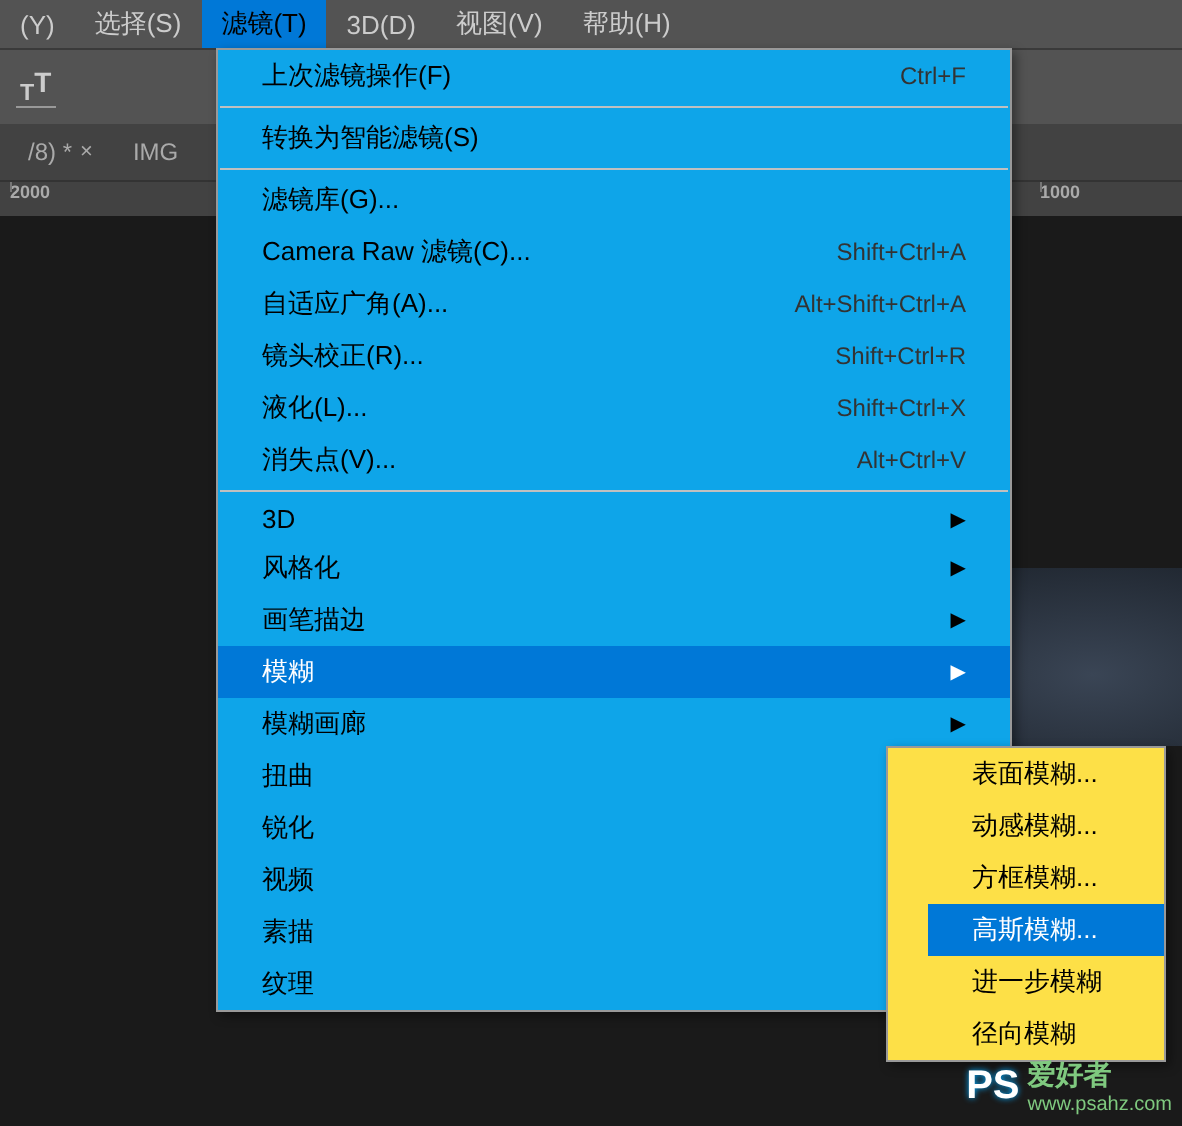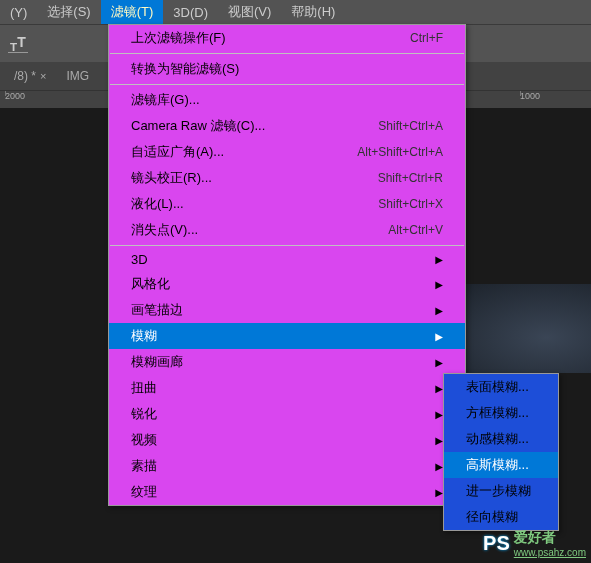--- a/index.html
+++ b/index.html
@@ -1,49 +1,49 @@
 <!DOCTYPE html>
 <html><head>
   <meta charset="utf-8">
   <style>
     * { margin: 0; padding: 0; box-sizing: border-box; font-family: "Microsoft YaHei", sans-serif; }
     body { background: #2a2a2a; width: 591px; height: 563px; overflow: hidden; position: relative; color: #ccc; }
     
     .menubar { background: #535353; height: 24px; display: flex; align-items: center; padding-left: 0px; font-size: 13px; }
     .menubar-item { padding: 3px 10px; cursor: pointer; }
-    .menubar-item.active { background: #0078d7; color: #fef9c3; }
+    .menubar-item.active { background: #0078d7; color: #000000; }
     
     .toolbar { background: #535353; height: 38px; border-top: 1px solid #3a3a3a; display: flex; align-items: center; padding-left: 8px; }
     .tool-label { font-size: 14px; color: #ccc; border-bottom: 1px solid #999; padding: 0 2px; font-weight: bold; }
     
     .tabs { background: #424242; height: 28px; display: flex; align-items: center; padding-left: 4px; font-size: 12px; color: #aaa; }
     .tab { padding: 5px 10px; display: flex; align-items: center; gap: 4px; }
     .tab-close { font-size: 11px; }
     
     .ruler { background: #424242; height: 18px; display: flex; position: relative; font-size: 9px; color: #aaa; border-top: 1px solid #333; overflow: hidden; }
-    .ruler-mark { position: absolute; top: 0; }
+    .ruler-mark { position: absolute; top: 0; font-weight: bold; }
     .ruler-mark::before { content: ''; position: absolute; top: 0; left: 0; width: 1px; height: 5px; background: #777; }
     
     .canvas { background: #1a1a1a; position: absolute; top: 108px; left: 0; right: 0; bottom: 0; }
     
-    .dropdown { position: absolute; top: 24px; left: 108px; width: 358px; background: #d946ef; border: 1px solid #999; box-shadow: 2px 2px 5px rgba(0,0,0,0.4); color: #000; font-size: 13px; }
+    .dropdown { position: absolute; top: 24px; left: 108px; width: 398px; background: #0ea5e9; border: 1px solid #999; box-shadow: 2px 2px 5px rgba(0,0,0,0.4); color: #000; font-size: 13px; }
     .menu-item { display: flex; justify-content: space-between; align-items: center; padding: 4px 22px 4px 22px; cursor: pointer; position: relative; }
     .menu-item.highlighted { background: #0078d7; color: #fff; justify-content: space-between; }
     .menu-sep { border-top: 1px solid #c0c0c0; margin: 2px 1px; }
     .menu-arrow { font-size: 10px; }
     .shortcut { color: #333; font-size: 12px; }
     
-    .submenu { position: absolute; top: 373px; left: 443px; width: 116px; background: #1d4ed8; border: 1px solid #999; box-shadow: 2px 2px 5px rgba(0,0,0,0.4); color: #000; font-size: 13px; }
+    .submenu { position: absolute; top: 373px; left: 443px; width: 140px; background: #fde047; border: 1px solid #999; box-shadow: 2px 2px 5px rgba(0,0,0,0.4); color: #000; font-size: 13px; padding-left: 20px; }
     
     .image-peek { position: absolute; top: 284px; left: 443px; width: 148px; height: 89px; background: radial-gradient(ellipse at 70% 60%, #3a4555, #1a2028); }
     
     .watermark { position: absolute; bottom: 5px; right: 5px; display: flex; align-items: center; gap: 4px; }
     .wm-logo { font-size: 20px; font-weight: bold; color: #fff; text-shadow: 0 0 3px #0af; }
     .wm-text { font-size: 14px; color: #7fc97f; font-weight: bold; }
-    .wm-sub { font-size: 10px; color: #7fc97f; display:block;text-decoration:underline; }
+    .wm-sub { font-size: 10px; color: #7fc97f; display:block; }
   </style>
 </head>
 <body>
 
 <div class="menubar">
   <div class="menubar-item">(Y)</div>
   <div class="menubar-item">选择(S)</div>
   <div class="menubar-item active">滤镜(T)</div>
   <div class="menubar-item">3D(D)</div>
   <div class="menubar-item">视图(V)</div>
@@ -148,24 +148,24 @@
     <span>纹理</span>
     <span class="menu-arrow">▶</span>
   </div>
 </div>
 
 <div class="submenu">
   <div class="menu-item">
     <span>表面模糊...</span>
   </div>
   <div class="menu-item">
-    <span>方框模糊...</span>
+    <span>动感模糊...</span>
   </div>
   <div class="menu-item">
-    <span>动感模糊...</span>
+    <span>方框模糊...</span>
   </div>
   <div class="menu-item highlighted">
     <span>高斯模糊...</span>
   </div>
   <div class="menu-item">
     <span>进一步模糊</span>
   </div>
   <div class="menu-item">
     <span>径向模糊</span>
   </div>

